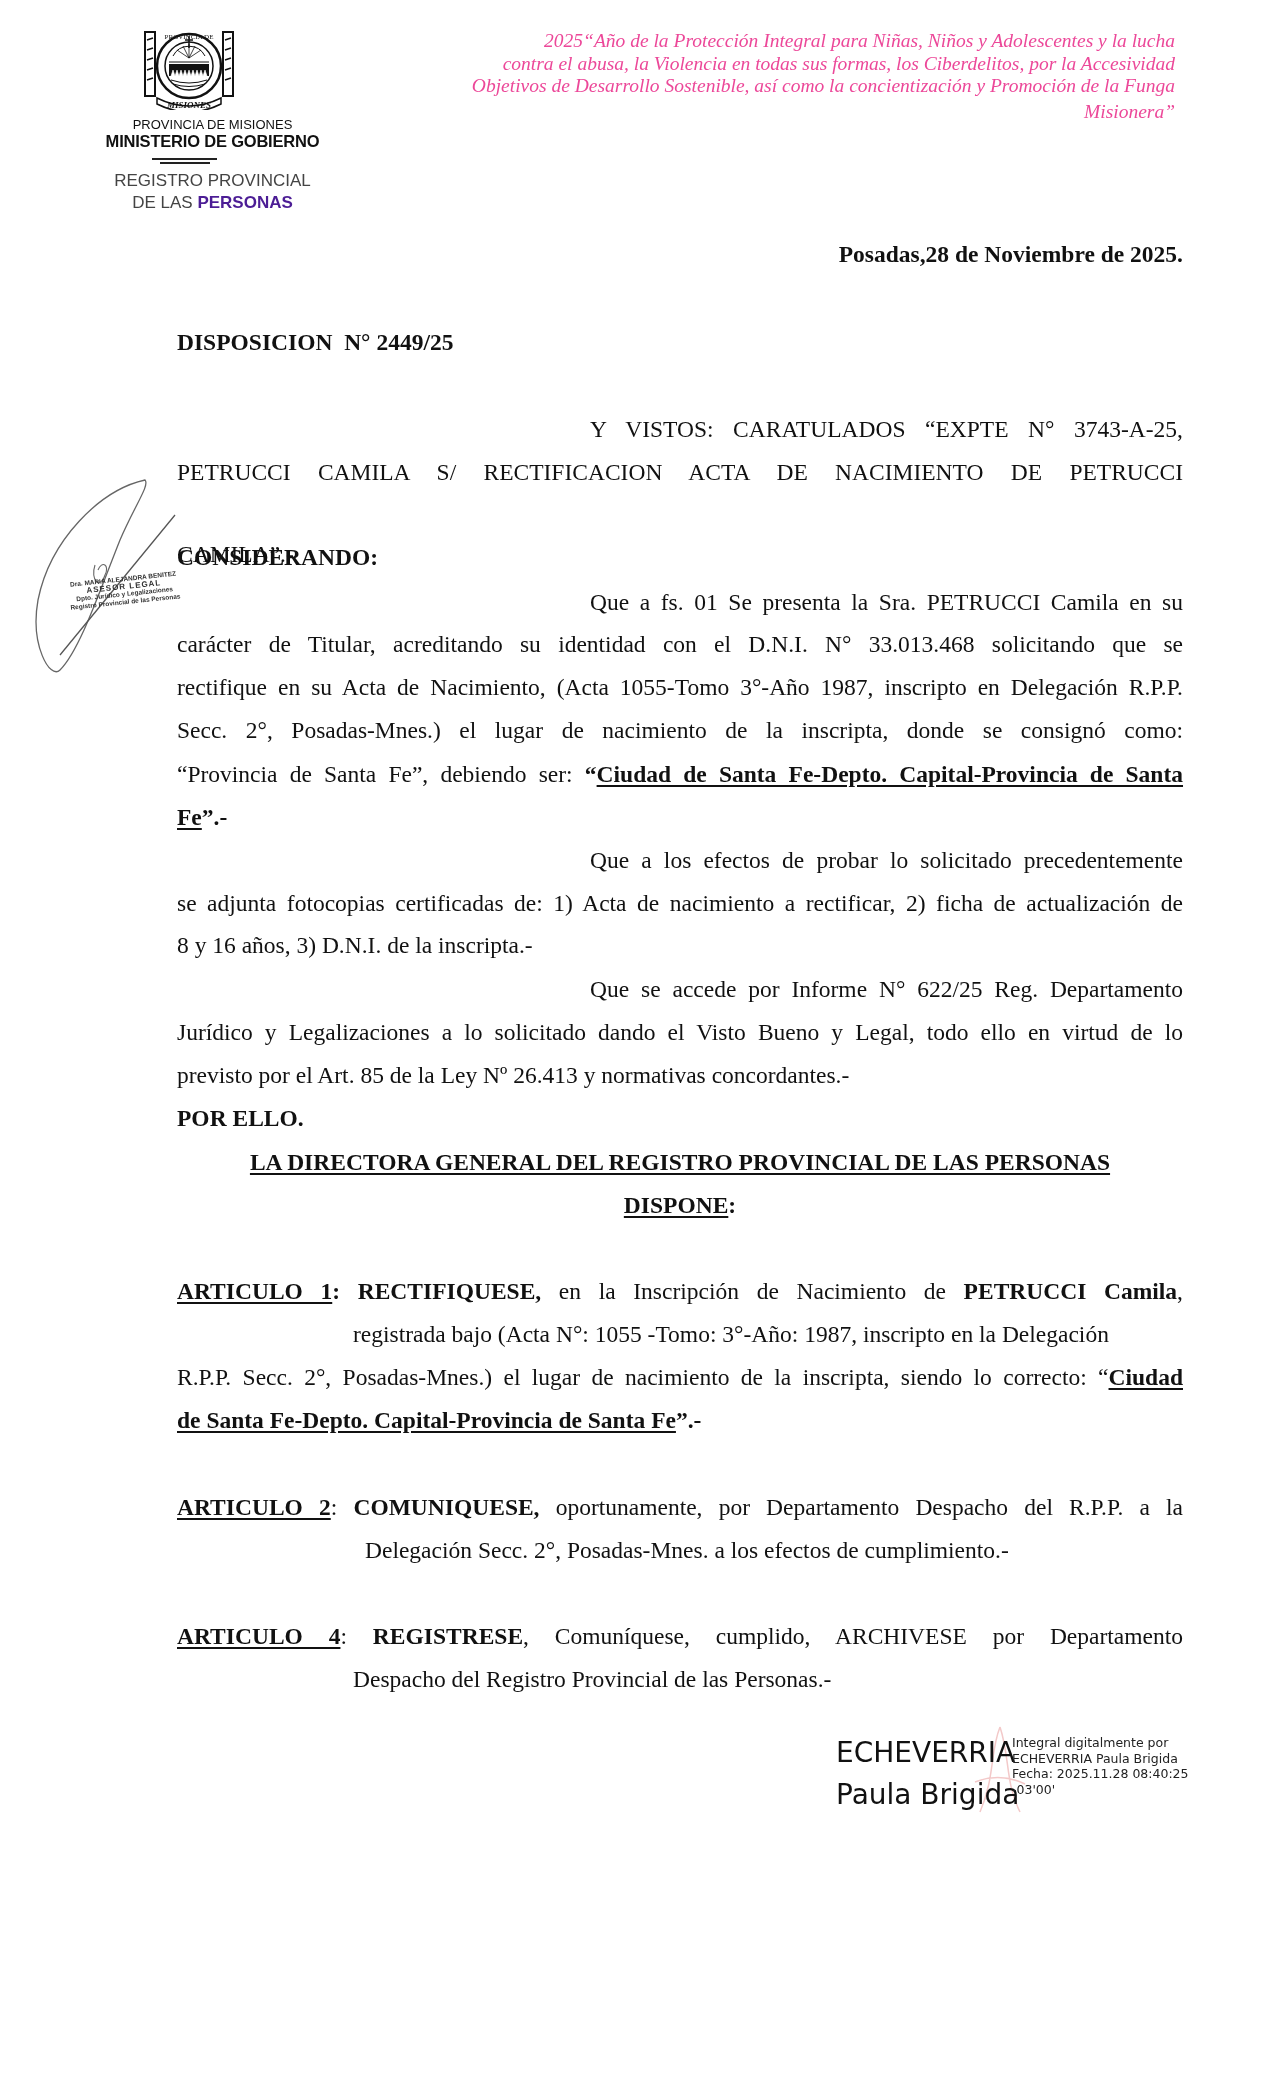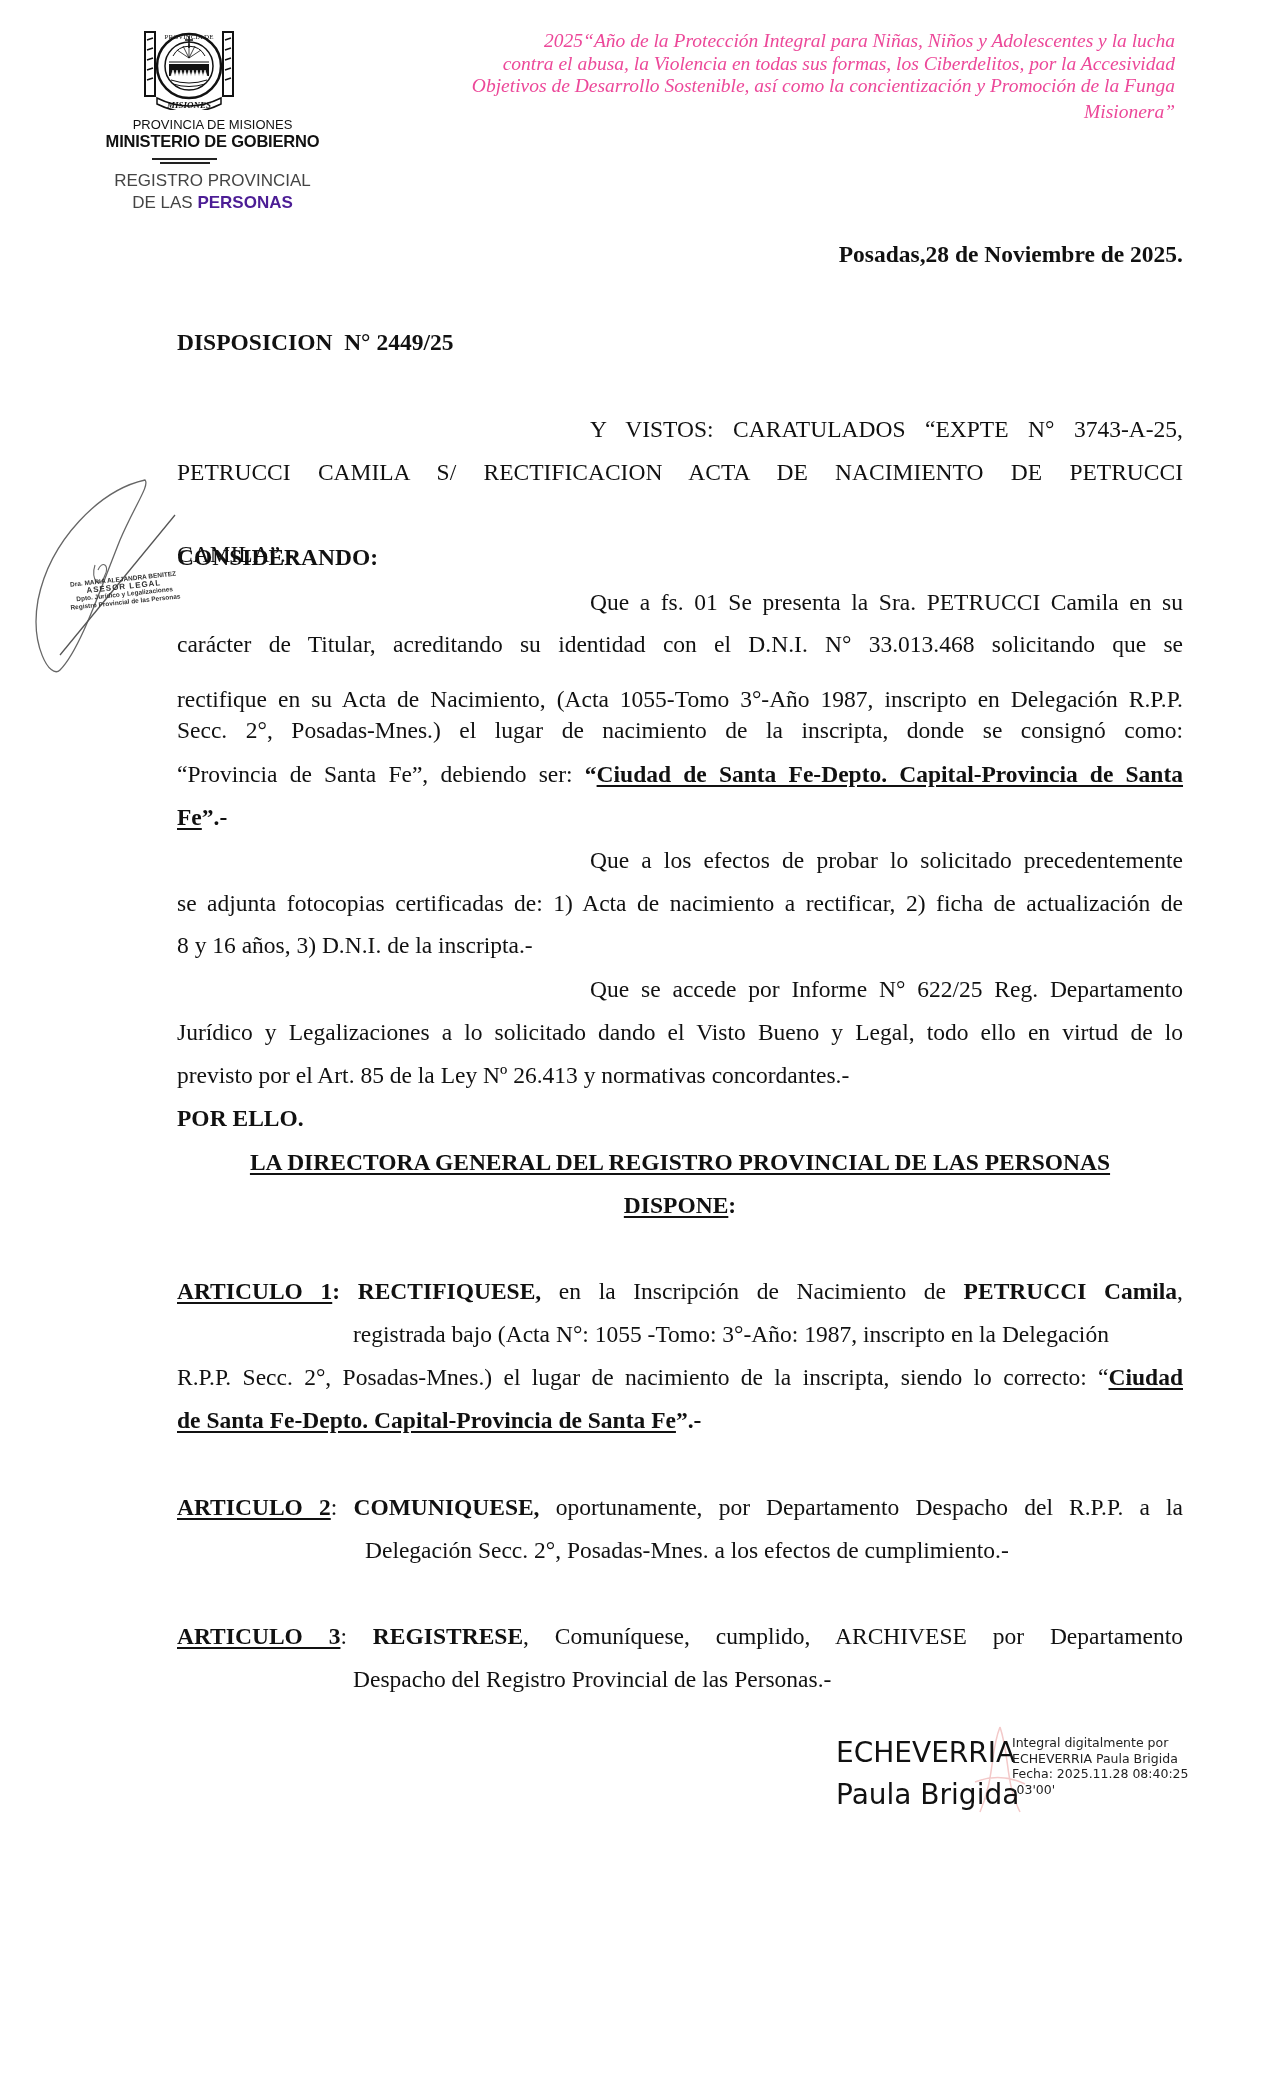--- a/index.html
+++ b/index.html
@@ -79,21 +79,21 @@
 <div class="ln b" style="top:328px; white-space:pre;">DISPOSICION  N° 2449/25</div>
 
 <div class="ln ind just" style="top:415px;">Y VISTOS: CARATULADOS “EXPTE N° 3743-A-25,</div>
 <div class="ln just" style="top:458px;">PETRUCCI CAMILA S/ RECTIFICACION ACTA DE NACIMIENTO DE PETRUCCI</div>
 <div class="ln" style="top:508px;margin-top:32px;">CAMILA”.-</div>
 
 <div class="ln b" style="top:543px;">CONSIDERANDO:</div>
 
 <div class="ln ind just" style="top:588px;">Que a fs. 01 Se presenta la Sra. PETRUCCI Camila en su</div>
 <div class="ln just" style="top:630px;">carácter de Titular, acreditando su identidad con el D.N.I. N° 33.013.468 solicitando que se</div>
-<div class="ln just" style="top:673px;margin-top:12px;">rectifique en su Acta de Nacimiento, (Acta 1055-Tomo 3°-Año 1987, inscripto en Delegación R.P.P.</div>
+<div class="ln just" style="top:673px;">rectifique en su Acta de Nacimiento, (Acta 1055-Tomo 3°-Año 1987, inscripto en Delegación R.P.P.</div>
 <div class="ln just" style="top:716px;">Secc. 2°, Posadas-Mnes.) el lugar de nacimiento de la inscripta, donde se consignó como:</div>
 <div class="ln just" style="top:760px;"><span>“Provincia de Santa Fe”, debiendo ser: </span><span class="b">“</span><span class="b u">Ciudad de Santa Fe-Depto. Capital-Provincia de Santa</span></div>
 <div class="ln" style="top:803px;"><span class="b u">Fe</span><span class="b">”.-</span></div>
 
 <div class="ln ind just" style="top:846px;">Que a los efectos de probar lo solicitado precedentemente</div>
 <div class="ln just" style="top:889px;">se adjunta fotocopias certificadas de: 1) Acta de nacimiento a rectificar, 2) ficha de actualización de</div>
 <div class="ln" style="top:931px;">8 y 16 años, 3) D.N.I. de la inscripta.-</div>
 
 <div class="ln ind just" style="top:975px;">Que se accede por Informe N° 622/25 Reg. Departamento</div>
 <div class="ln just" style="top:1018px;">Jurídico y Legalizaciones a lo solicitado dando el Visto Bueno y Legal, todo ello en virtud de lo</div>
@@ -104,21 +104,21 @@
 <div class="ln b center" style="top:1191px;"><span class="u">DISPONE</span><span>:</span></div>
 
 <div class="ln just" style="top:1277px;"><span class="b u">ARTICULO 1</span><span class="b">:</span> <span class="b">RECTIFIQUESE,</span><span> en la Inscripción de Nacimiento de </span><span class="b">PETRUCCI Camila</span><span>,</span></div>
 <div class="ln ind2" style="top:1320px;">registrada bajo (Acta N°: 1055 -Tomo: 3°-Año: 1987, inscripto en la Delegación</div>
 <div class="ln just" style="top:1363px;"><span>R.P.P. Secc. 2°, Posadas-Mnes.) el lugar de nacimiento de la inscripta, siendo lo correcto: “</span><span class="b u">Ciudad</span></div>
 <div class="ln" style="top:1406px;"><span class="b u">de Santa Fe-Depto. Capital-Provincia de Santa Fe</span><span class="b">”.-</span></div>
 
 <div class="ln just" style="top:1493px;"><span class="b u">ARTICULO 2</span><span>:</span> <span class="b">COMUNIQUESE,</span><span> oportunamente, por Departamento Despacho del R.P.P. a la</span></div>
 <div class="ln ind2" style="top:1536px;margin-left:12px;">Delegación Secc. 2°, Posadas-Mnes. a los efectos de cumplimiento.-</div>
 
-<div class="ln just" style="top:1622px;"><span class="b u">ARTICULO 3</span><span>:</span> <span class="b">REGISTRESE</span><span>, Comuníquese, cumplido, ARCHIVESE  por  Departamento</span></div>
+<div class="ln just" style="top:1622px;"><span class="b u">ARTICULO 4</span><span>:</span> <span class="b">REGISTRESE</span><span>, Comuníquese, cumplido, ARCHIVESE  por  Departamento</span></div>
 <div class="ln ind2" style="top:1665px;">Despacho del Registro Provincial de las Personas.-</div>
 
 <svg id="stamp" class="abs" viewBox="0 0 160 215">
   <path d="M115 10 C 70 20, 20 70, 8 130 C 0 175, 20 210, 30 200 C 50 180, 70 120, 90 70 C 105 35, 120 15, 115 10 Z" fill="none" stroke="#666" stroke-width="1.3"></path>
   <path d="M145 45 L 30 185" stroke="#555" stroke-width="1.3"></path>
   <path d="M65 95 C 60 110, 70 120, 75 105 C 80 95, 72 90, 68 100" fill="none" stroke="#666" stroke-width="1.1"></path>
 </svg>
 <div id="stamp-text" class="abs">
   <div>Dra. MARIA ALEJANDRA BENITEZ</div>
   <div style="font-size:8px;letter-spacing:1px;">ASESOR LEGAL</div>

